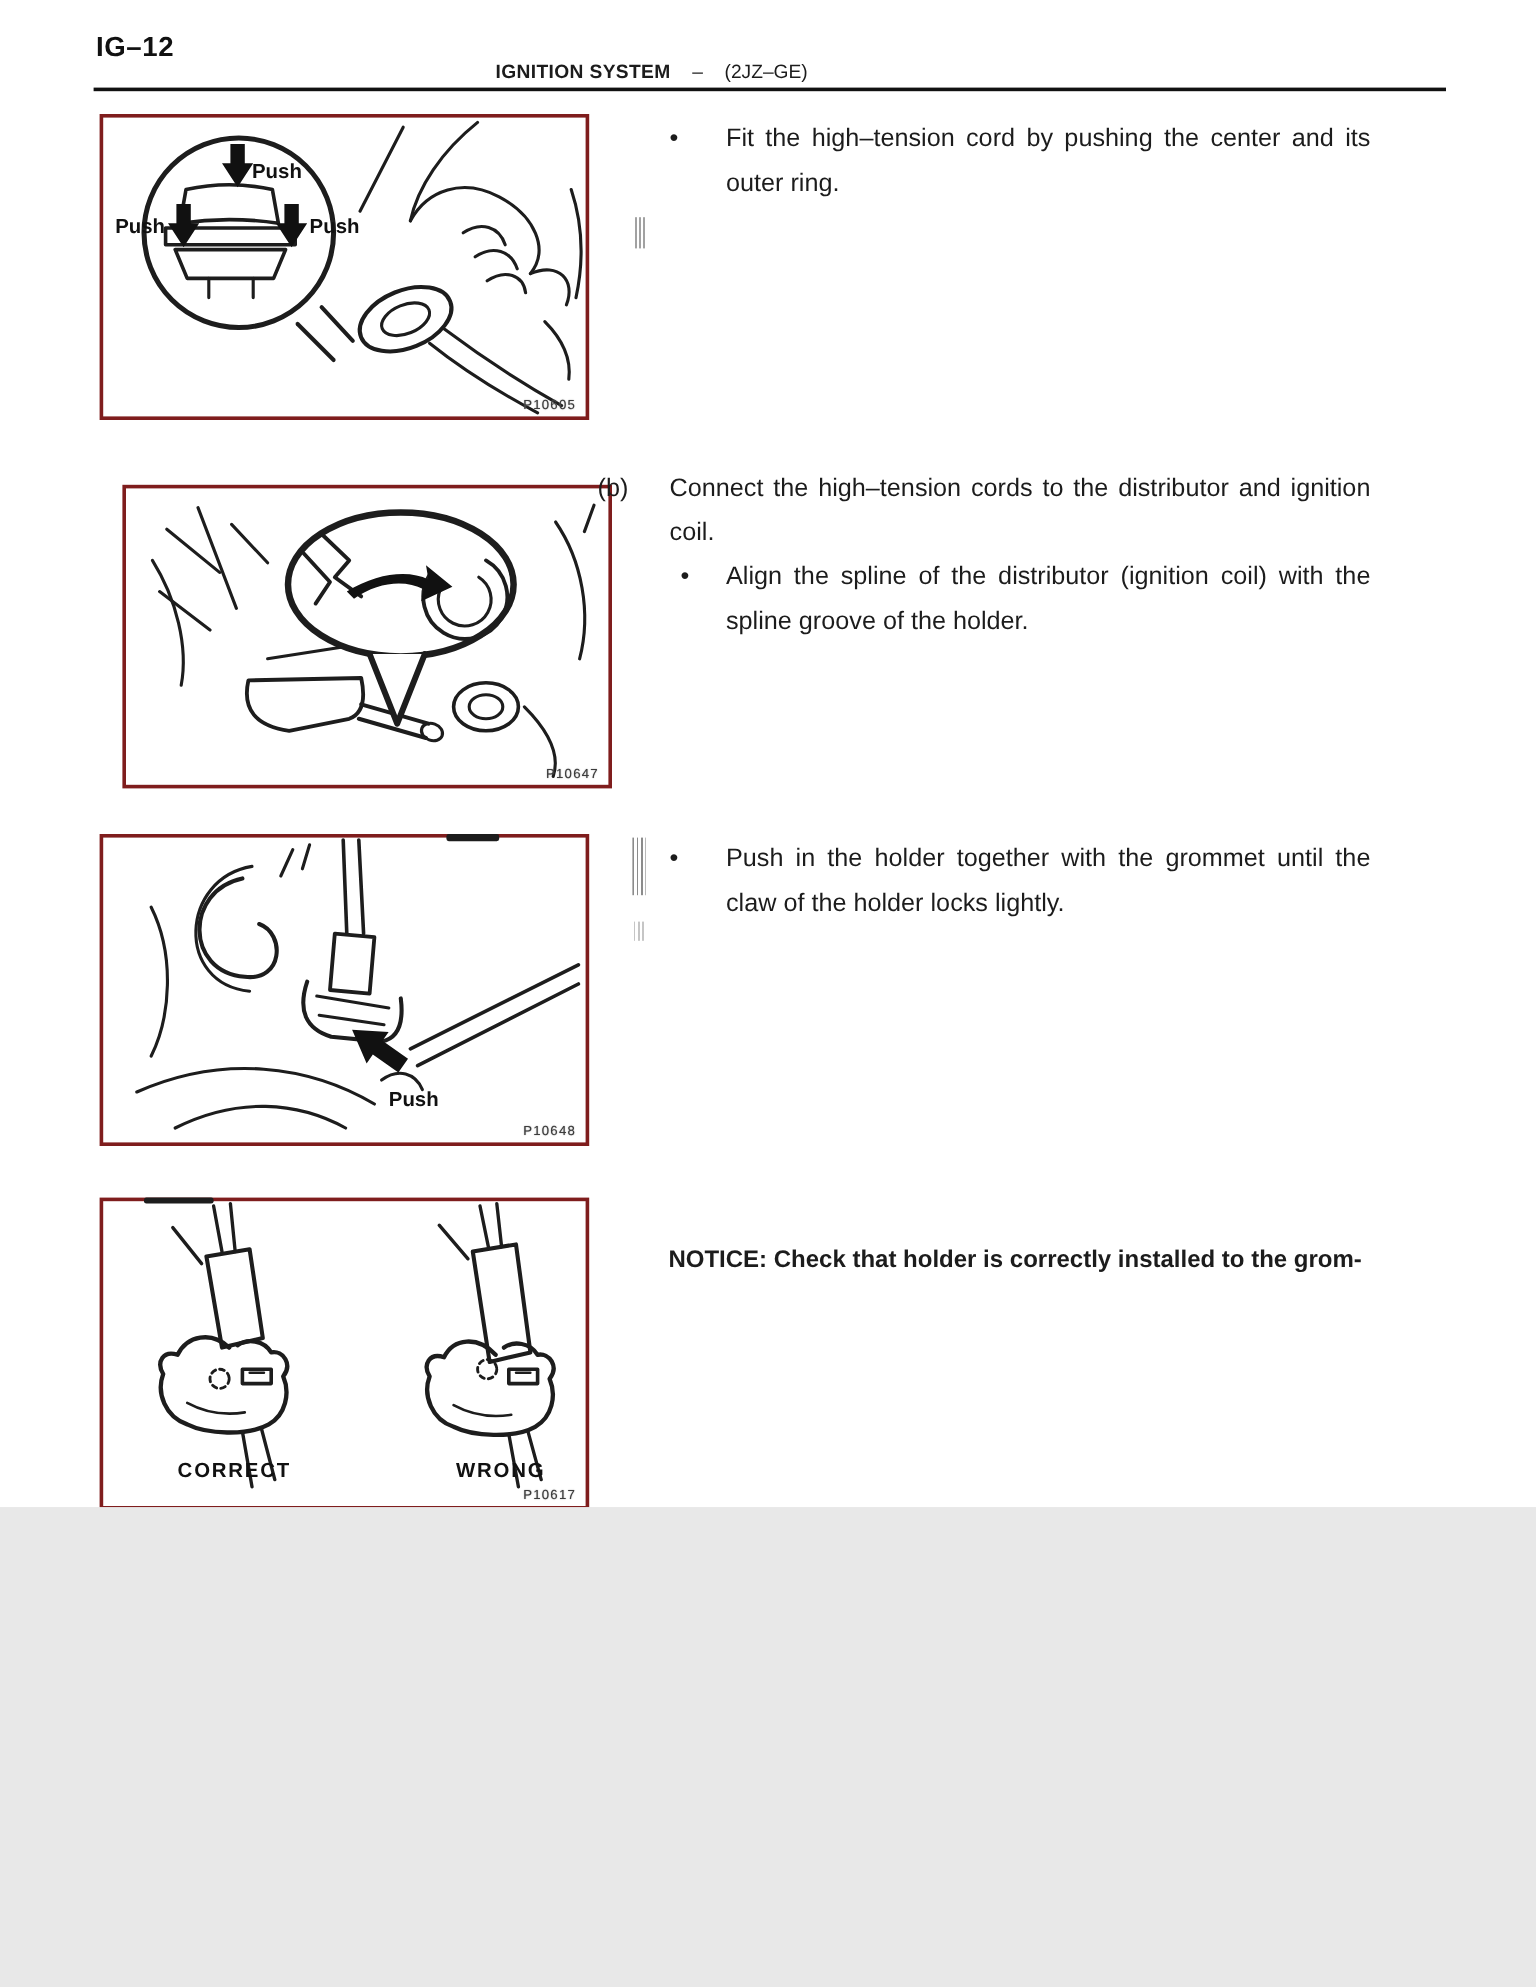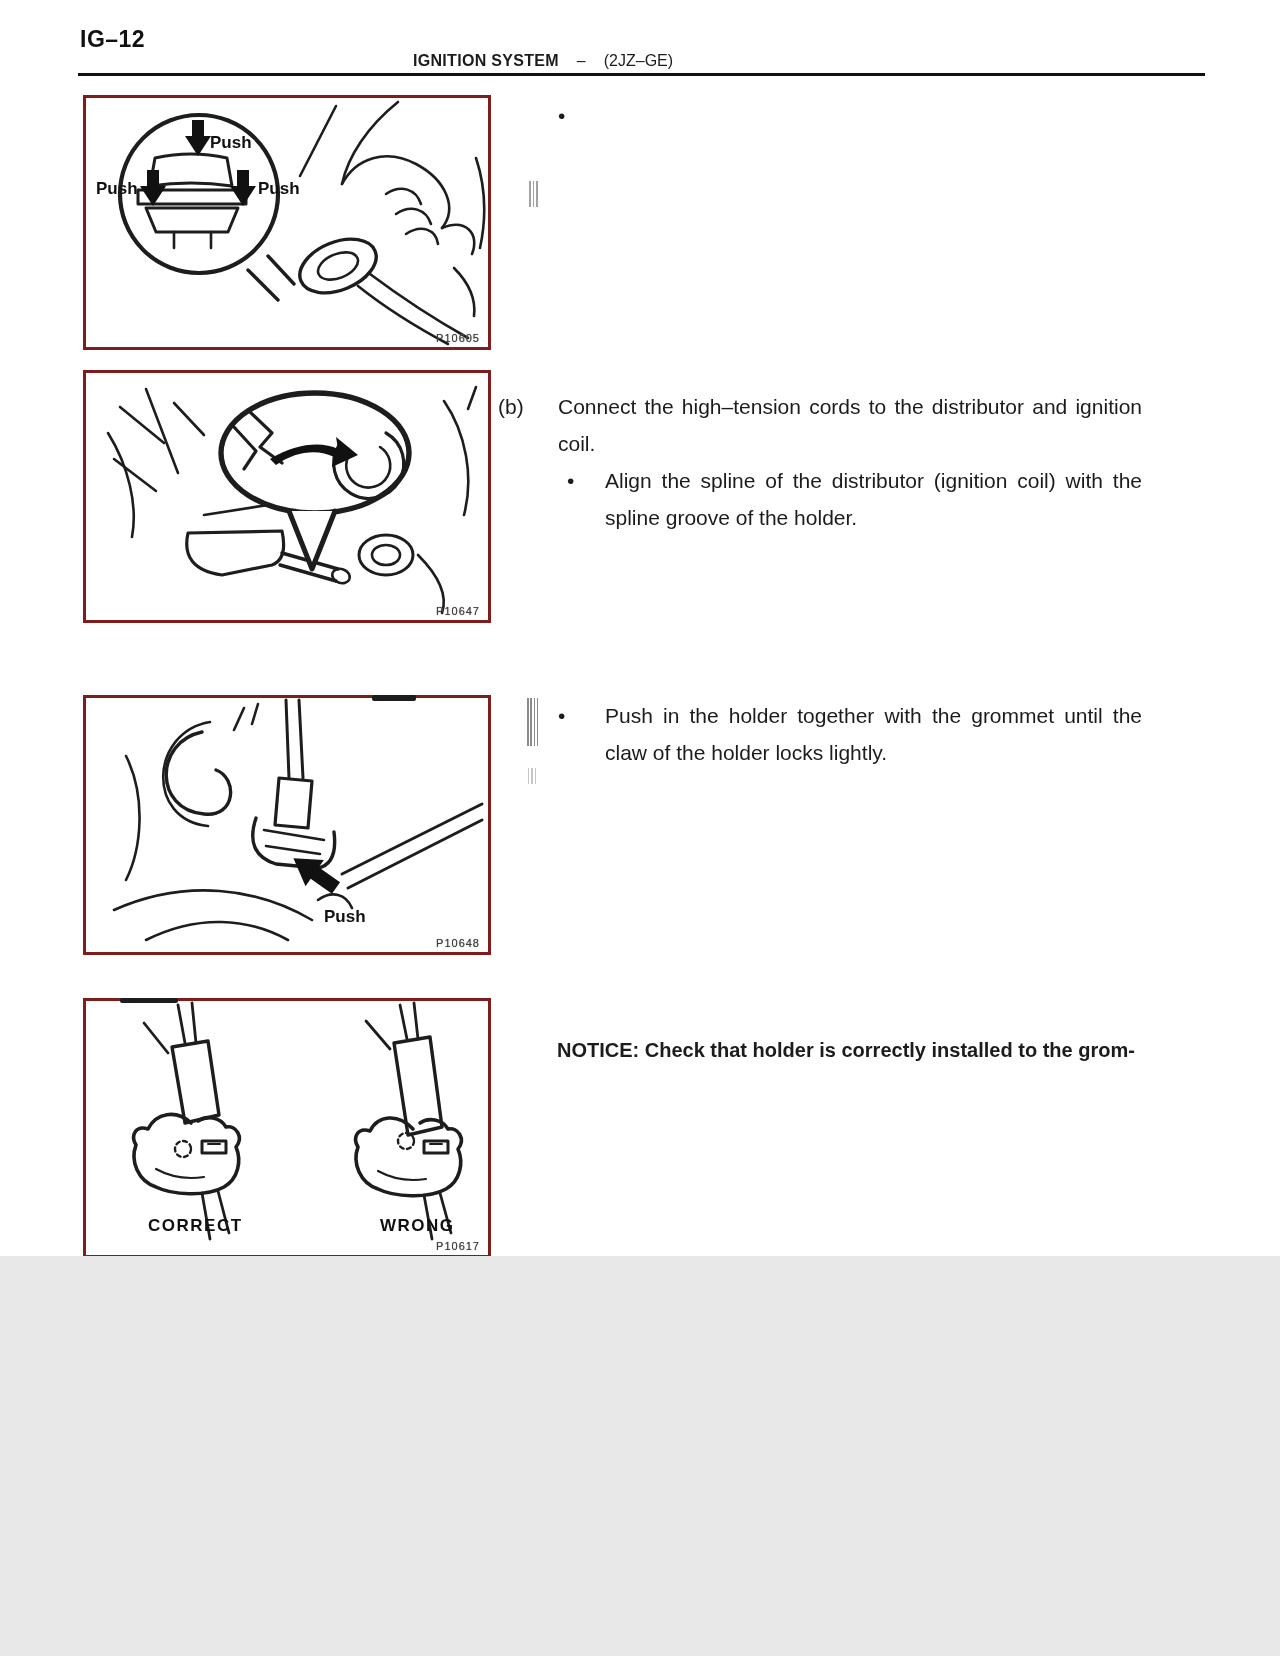--- a/index.html
+++ b/index.html
@@ -20,21 +20,21 @@
   .header-center .sep { font-weight:400; }
   .header-center .engine { font-weight:400; }
   .header-rule {
     position:absolute; left:78px; top:73px; width:1127px; height:3px; background:#111;
   }
 
   .figure {
     position:absolute; left:83px; width:408px; border:3px solid #7f1d1d; background:#fff;
   }
   .fig1 { top:95px;  height:255px; }
-  .fig2 { top:370px; height:253px; }
+  .fig2 { top:404px; height:253px;margin-left:19px; }
   .fig3 { top:695px; height:260px; }
   .fig4 { top:998px; height:260px; }
   .fig5 { top:1290px; height:275px; }
   .figure svg { position:absolute; left:0; top:0; width:100%; height:100%; }
   .fig-code {
     position:absolute; right:8px; bottom:3px; font-size:11px; color:#3c3c3c;
     letter-spacing:1px; text-shadow:0 0 1px #777;
   }
   svg text { font-family:"Liberation Sans", sans-serif; fill:#111; stroke:none; }
   .lbl { font-size:17px; font-weight:700; }
@@ -231,20 +231,21 @@
       <g fill="#111" stroke="none">
         <path transform="translate(262,198) rotate(145)" d="M0,-7 L26,-7 L26,-16 L52,0 L26,16 L26,7 L0,7 Z"></path>
       </g>
       <text class="lbl" x="224" y="262">Pull</text>
     </svg>
     <span class="fig-code">P10649</span>
   </div>
 
   <div class="text-block bullet-row" style="left:545px; top:97px; width:597px;">
     <span class="bullet-glyph">•</span>
+    <span class="body-text">Fit the high–tension cord by pushing the center and its outer ring.</span>
   </div>
 
   <div class="text-block" style="left:498px; top:388px; width:644px;">
     <div class="bullet-row">
       <span class="b-label">(b)</span>
       <span class="body-text">Connect the high–tension cords to the distributor and ignition coil.</span>
     </div>
     <div class="bullet-row" style="margin-left:60px; width:584px;">
       <span class="bullet-glyph" style="flex-basis:47px; width:47px; padding-left:9px;">•</span>
       <span class="body-text">Align the spline of the distributor (ignition coil) with the spline groove of the holder.</span>

